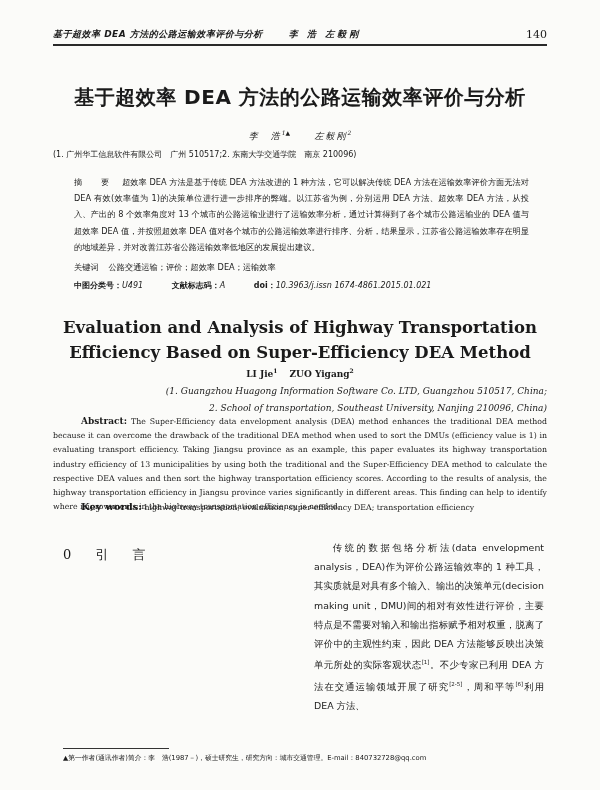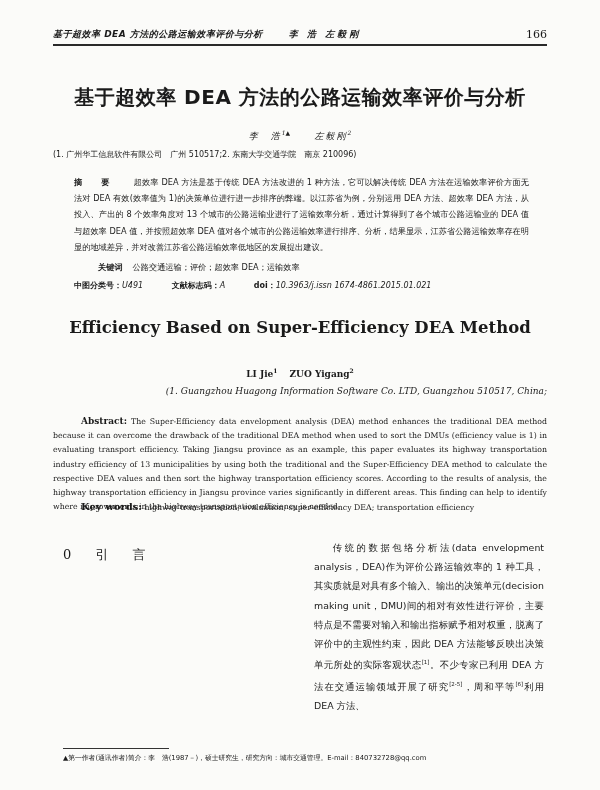--- a/index.html
+++ b/index.html
@@ -19,23 +19,23 @@
   .rh-rule { position: absolute; top: 44px; left: 0; width: 494px; height: 1.5px; background: #2a2a2a; }
   .title-cn {
     position: absolute; top: 84px; left: 0; width: 494px; text-align: center;
     font-size: 20px; font-weight: bold; letter-spacing: 0.5px;
     font-family: "DejaVu Sans", sans-serif;
   }
   .authors-cn { position: absolute; top: 129px; width: 494px; text-align: center; font-size: 9px; letter-spacing: 2px; font-style: italic; }
   .authors-cn sup { font-size: 6px; letter-spacing: 0; }
   .affil-cn { position: absolute; top: 149px; width: 494px; font-size: 8px; font-family: "DejaVu Sans", sans-serif; }
   .abstract-cn { position: absolute; top: 174px; left: 21px; width: 455px; font-size: 8.2px; line-height: 16.2px; text-align: justify; font-family: "DejaVu Sans", sans-serif; }
-  .abstract-cn .lbl { font-weight: bold; margin-right: 16px; letter-spacing: 8px; }
+  .abstract-cn .lbl { font-weight: normal; margin-right: 5px; letter-spacing: 8px; }
   .kw-cn { position: absolute; top: 262px; left: 21px; width: 455px; font-size: 8.2px; font-family: "DejaVu Sans", sans-serif; }
-  .kw-cn .lbl { font-weight: bold; margin-right: 10px; margin-left: 24px; }
+  .kw-cn .lbl { font-weight: normal; margin-right: 10px; }
   .cls-cn { position: absolute; top: 280px; left: 21px; width: 455px; font-size: 8px; font-family: "DejaVu Sans", sans-serif; }
   .cls-cn span { margin-right: 26px; text-align: right; }
   .cls-cn b { font-weight: bold; }
   .title-en {
     position: absolute; top: 315px; left: 0; width: 494px; text-align: center;
     font-size: 16.5px; font-weight: bold; line-height: 25px;
     font-family: "DejaVu Serif", serif;
   }
   .authors-en { position: absolute; top: 367px; width: 494px; text-align: center; font-size: 9px; font-weight: bold; }
   .authors-en sup { font-size: 6px; }
@@ -59,21 +59,21 @@
   sup.ref { font-size: 5.5px; }
 </style>
 </head>
 <body>
 
 <div class="page">
 
   <div class="running-head">
     <span class="rh-title">基于超效率 DEA 方法的公路运输效率评价与分析</span>
     <span class="rh-authors">李 浩 左毅刚</span>
-    <span class="rh-page">166</span>
+    <span class="rh-page">140</span>
   </div>
   <div class="rh-rule"></div>
 
   <div class="title-cn">基于超效率 DEA 方法的公路运输效率评价与分析</div>
 
   <div class="authors-cn">
     <span>李　浩</span><sup>1▲</sup>
     &nbsp;&nbsp;&nbsp;
     <span>左毅刚</span><sup>2</sup>
   </div>
@@ -88,29 +88,31 @@
     <span class="lbl">关键词</span><span>公路交通运输；评价；超效率 DEA；运输效率</span>
   </div>
 
   <div class="cls-cn">
     <span><b>中图分类号：</b><i>U491</i></span>
     <span><b>文献标志码：</b><i>A</i></span>
     <span><b>doi：</b><i>10.3963/j.issn 1674-4861.2015.01.021</i></span>
   </div>
 
   <div class="title-en">
+    <div>Evaluation and Analysis of Highway Transportation</div>
     <div>Efficiency Based on Super-Efficiency DEA Method</div>
   </div>
 
   <div class="authors-en">
     <span>LI Jie</span><sup>1</sup><span class="gap"></span><span>ZUO Yigang</span><sup>2</sup>
   </div>
 
   <div class="affil-en">
     <div>(1. Guangzhou Huagong Information Software Co. LTD, Guangzhou 510517, China;</div>
+    <div>2. School of transportation, Southeast University, Nanjing 210096, China)</div>
   </div>
 
   <div class="abstract-en">
     <span class="lbl">Abstract:</span>
     <span>The Super-Efficiency data envelopment analysis (DEA) method enhances the traditional DEA method because it can overcome the drawback of the traditional DEA method when used to sort the DMUs (efficiency value is 1) in evaluating transport efficiency. Taking Jiangsu province as an example, this paper evaluates its highway transportation industry efficiency of 13 municipalities by using both the traditional and the Super-Efficiency DEA method to calculate the respective DEA values and then sort the highway transportation efficiency scores. According to the results of analysis, the highway transportation efficiency in Jiangsu province varies significantly in different areas. This finding can help to identify where improvements in the highway transportation efficiency is needed.</span>
   </div>
 
   <div class="kw-en">
     <span class="lbl">Key words:</span>
     <span>highway transportation; evaluation; super-efficiency DEA; transportation efficiency</span>

